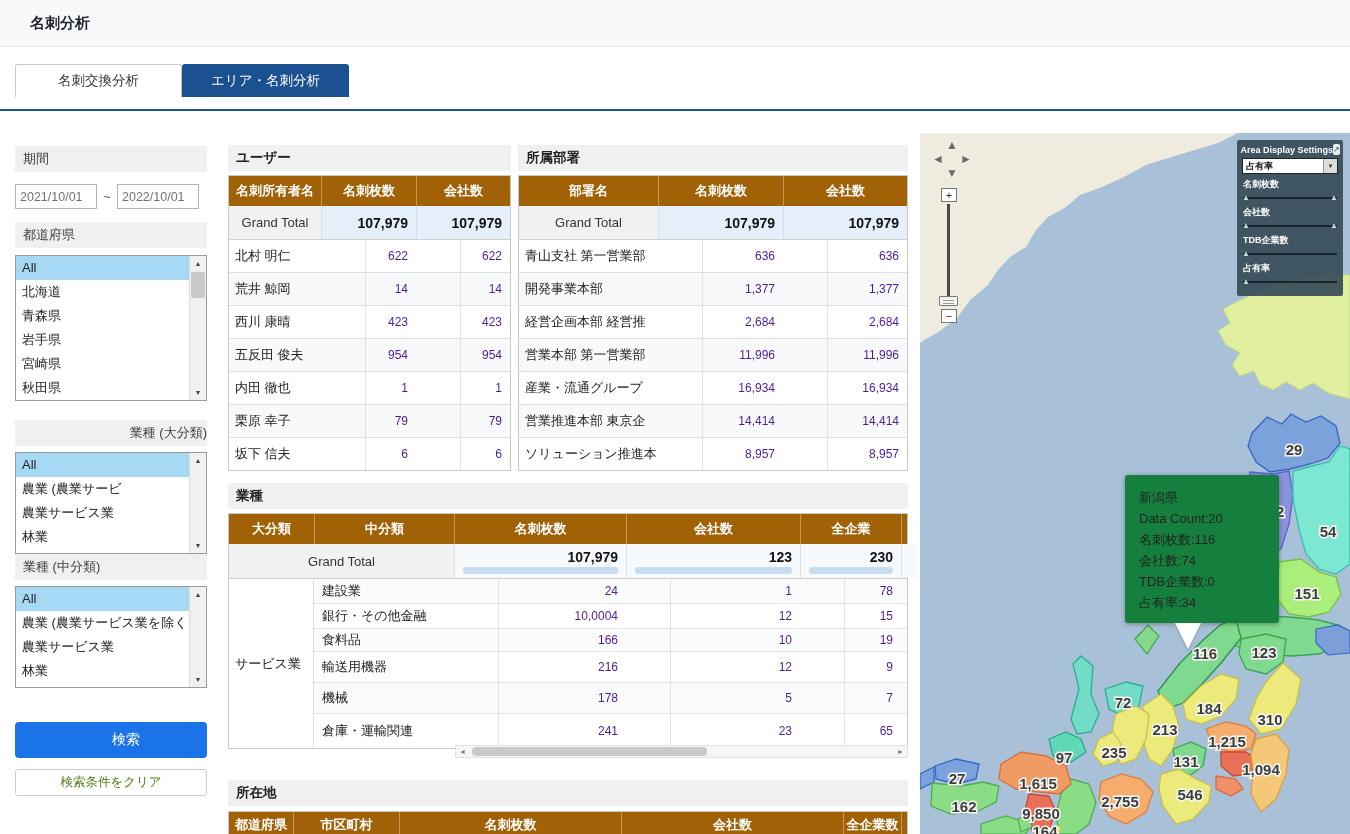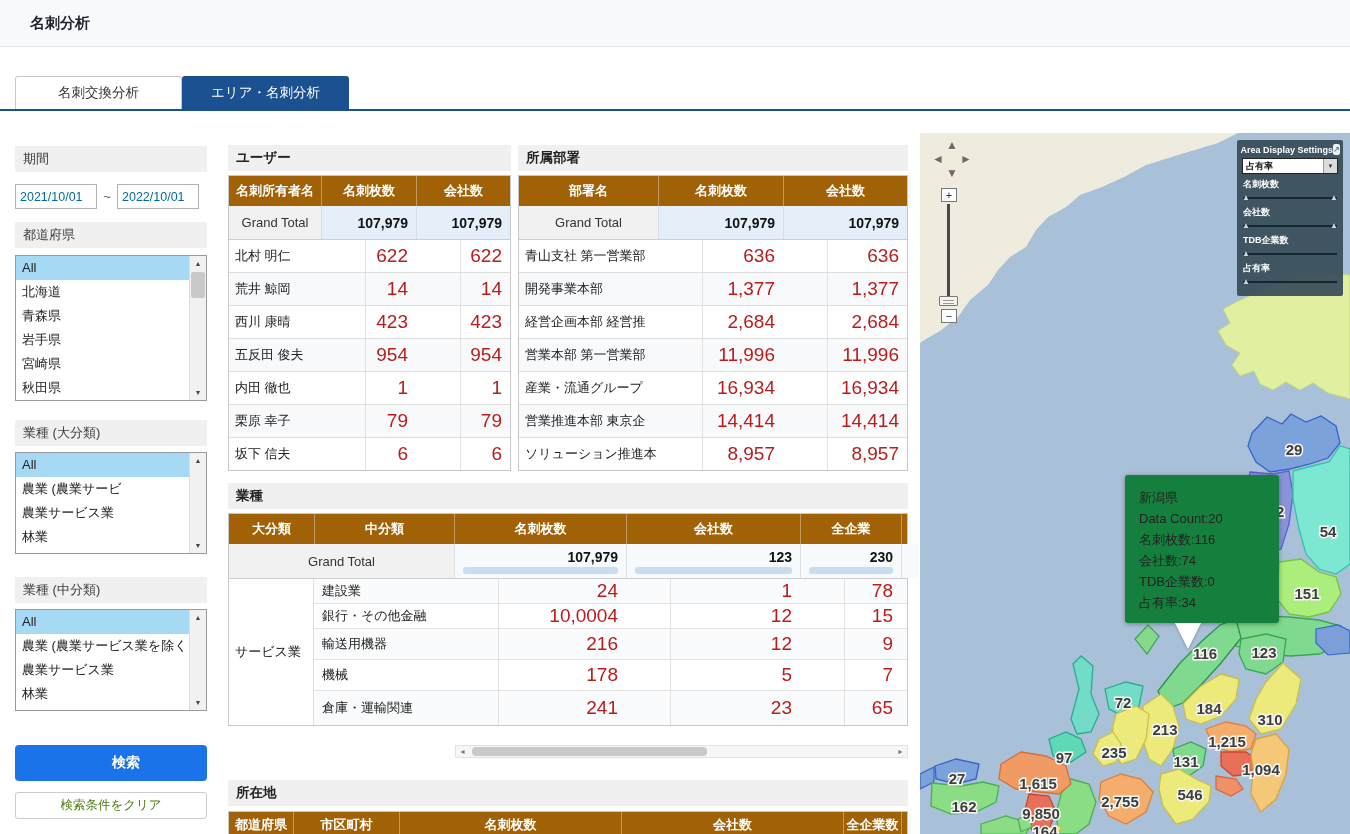--- a/index.html
+++ b/index.html
@@ -5,57 +5,57 @@
   html,body{margin:0;padding:0;}
   body{
     width:1350px;height:834px;position:relative;overflow:hidden;background:#fff;
     font-family:"Liberation Sans","DejaVu Sans",sans-serif;color:#333;
     -webkit-font-smoothing:antialiased;
   }
   
   .topbar{position:absolute;left:0;top:0;width:1350px;height:46px;background:#f8f9fa;border-bottom:1px solid #e4e7ea;}
   .topbar .title{position:absolute;left:30px;top:0;line-height:46px;font-size:15px;font-weight:bold;color:#1f2430;}
   
-  .tabs{position:absolute;left:15px;top:76px;display:flex;}
+  .tabs{position:absolute;left:15px;top:64px;display:flex;}
   .tab{width:167px;height:33px;display:flex;align-items:center;justify-content:center;font-size:13.5px;box-sizing:border-box;cursor:pointer;}
   .tab.inactive{background:#fff;border:1px solid #c9c9c9;border-bottom:none;color:#333;border-radius:3px 3px 0 0;}
   .tab.active{background:#1b5190;color:#fff;border-radius:3px 3px 0 0;}
   .tab-underline{position:absolute;left:0;top:109px;width:1350px;height:2px;background:#1b5190;}
   
   .sidebar{position:absolute;left:15px;top:146px;width:192px;}
   .f-label{height:26px;line-height:26px;background:#f0f0f0;font-size:13px;color:#3c3c3c;padding-left:8px;box-sizing:border-box;}
   .dates{margin-top:11px;height:27px;display:flex;align-items:center;}
-  .date-input{width:82px;height:25px;box-sizing:border-box;border:1px solid #b3b3b3;font-size:12.5px;padding:0 4px;color:#0369a1;font-family:inherit;background:#fff;}
+  .date-input{width:82px;height:25px;box-sizing:border-box;border:1px solid #b3b3b3;font-size:12.5px;padding:0 4px;color:#737373;font-family:inherit;background:#fff;}
   .tilde{width:20px;text-align:center;font-size:13px;color:#555;}
   .listbox{position:relative;border:1px solid #9a9a9a;background:#fff;box-sizing:border-box;overflow:hidden;}
   .lb-items{position:absolute;left:0;top:0;right:17px;bottom:0;overflow:hidden;}
   .lbi{height:24px;line-height:24px;font-size:13px;padding-left:6px;white-space:nowrap;overflow:hidden;color:#222;}
   .lbi.sel{background:#a6d9f4;}
   .vsb{position:absolute;top:0;right:0;width:17px;bottom:0;background:#f1f1f1;border-left:1px solid #dcdcdc;box-sizing:border-box;}
   .vsb .arr{position:absolute;left:0;width:16px;height:15px;font-size:7px;color:#444;display:flex;align-items:center;justify-content:center;background:#f1f1f1;}
   .vsb .arr.up{top:0;} .vsb .arr.dn{bottom:0;}
   .vsb .thumb{position:absolute;left:1px;width:14px;background:#c9c9c9;border-radius:2px;}
-  .search-btn{margin-top:34px;width:192px;height:36px;background:#1a73e8;color:#fff;font-size:14px;font-weight:bold;border:none;border-radius:4px;display:flex;align-items:center;justify-content:center;cursor:pointer;font-family:inherit;padding-left:36px;}
+  .search-btn{margin-top:34px;width:192px;height:36px;background:#1a73e8;color:#fff;font-size:14px;font-weight:normal;border:none;border-radius:4px;display:flex;align-items:center;justify-content:center;cursor:pointer;font-family:inherit;padding-left:36px;}
   .clear-btn{margin-top:11px;width:192px;height:27px;background:#fff;color:#4d7c0f;font-size:12.5px;border:1px solid #ccc;border-radius:3px;display:flex;align-items:center;justify-content:center;cursor:pointer;font-family:inherit;}
   
   .main{position:absolute;left:228px;top:145px;width:680px;}
   .sec-title{height:26px;line-height:26px;background:#f0f0f0;font-size:13.5px;font-weight:bold;color:#222;padding-left:8px;box-sizing:border-box;}
   .tbl{border:1px solid #c8c8c8;box-sizing:border-box;background:#fff;}
   .thead{display:grid;background:#a16207;}
   .th{height:30px;display:flex;align-items:center;justify-content:center;color:#fff;font-size:13px;font-weight:600;border-left:1px solid rgba(255,255,255,.35);overflow:hidden;white-space:nowrap;}
   .th:first-child{border-left:none;}
   .tgt{display:grid;border-bottom:1px solid #cfcfcf;}
   .gtl{background:#f1f1f1;display:flex;align-items:center;justify-content:center;font-size:13px;color:#333;}
   .gtv{background:#e4effa;display:flex;align-items:center;justify-content:flex-end;padding-right:8px;font-size:14px;font-weight:bold;color:#111;border-left:1px solid #d5dde6;}
   .trow{display:grid;border-bottom:1px solid #dedede;}
   .trow:last-child{border-bottom:none;}
   .trow:nth-child(even){background:#f7f9fb;}
   .tc{display:flex;align-items:center;overflow:hidden;white-space:nowrap;box-sizing:border-box;}
   .tc.name{padding-left:6px;font-size:13px;color:#222;}
-  .tc.num{justify-content:flex-end;padding-right:8px;font-size:19px;color:#b91c1c;border-left:1px solid #e2e2e2;margin-left:44px;}
+  .tc.num{justify-content:flex-end;padding-right:8px;font-size:12px;color:#4c1d95;border-left:1px solid #e2e2e2;margin-left:44px;}
   .sec-user{position:absolute;left:0;top:0;width:283px;}
   .sec-user .thead,.sec-user .tgt,.sec-user .trow{grid-template-columns:92px 95px 94px;}
   .sec-user .tbl{margin-top:4px;}
   .sec-user .tgt{height:33px;} .sec-user .trow{height:32px;}
   .sec-dept{position:absolute;left:290px;top:0;width:390px;}
   .sec-dept .thead,.sec-dept .tgt,.sec-dept .trow{grid-template-columns:139px 125px 124px;}
   .sec-dept .tbl{margin-top:4px;}
   .sec-dept .tgt{height:33px;} .sec-dept .trow{height:32px;}
   
   .sec-ind{position:absolute;left:0;top:338px;width:680px;}
@@ -142,36 +142,36 @@
         <div class="lbi">宮崎県</div>
         <div class="lbi">秋田県</div>
       </div>
     <div class="vsb">
       <div class="arr up">▲</div>
       <div class="thumb" style="top:16px;height:26px;"></div>
       <div class="arr dn">▼</div>
     </div>
   </div>
 
-  <div class="f-label" style="margin-top:19px;">業種 (大分類)</div>
+  <div class="f-label" style="margin-top:19px;text-align:right;">業種 (大分類)</div>
   <div class="listbox" style="margin-top:6px;height:102px;">
     <div class="lb-items" id="majorList">
         <div class="lbi sel">All</div>
         <div class="lbi">農業 (農業サービ</div>
         <div class="lbi">農業サービス業</div>
         <div class="lbi">林業</div>
         <div class="lbi">漁業・水産養殖業</div>
       </div>
     <div class="vsb">
       <div class="arr up">▲</div>
       <div class="arr dn">▼</div>
     </div>
   </div>
 
-  <div class="f-label" style="margin-top:23px;">業種 (中分類)</div>
+  <div class="f-label" style="">業種 (中分類)</div>
   <div class="listbox" style="margin-top:6px;height:102px;">
     <div class="lb-items" id="midList">
         <div class="lbi sel">All</div>
         <div class="lbi">農業 (農業サービス業を除く</div>
         <div class="lbi">農業サービス業</div>
         <div class="lbi">林業</div>
         <div class="lbi">漁業・水産養殖業</div>
       </div>
     <div class="vsb">
       <div class="arr up">▲</div>
@@ -326,20 +326,27 @@
               <div class="tc num">24</div>
               <div class="tc num">1</div>
               <div class="tc num">78</div>
               <div class="tc num"></div>
             </div>
             <div class="irow" style="height: 24px;">
               <div class="tc name">銀行・その他金融</div>
               <div class="tc num">10,0004</div>
               <div class="tc num">12</div>
               <div class="tc num">15</div>
+              <div class="tc num"></div>
+            </div>
+            <div class="irow" style="height: 22px;">
+              <div class="tc name">食料品</div>
+              <div class="tc num">166</div>
+              <div class="tc num">10</div>
+              <div class="tc num">19</div>
               <div class="tc num"></div>
             </div>
             <div class="irow" style="height: 30px;">
               <div class="tc name">輸送用機器</div>
               <div class="tc num">216</div>
               <div class="tc num">12</div>
               <div class="tc num">9</div>
               <div class="tc num"></div>
             </div>
             <div class="irow" style="height: 30px;">

